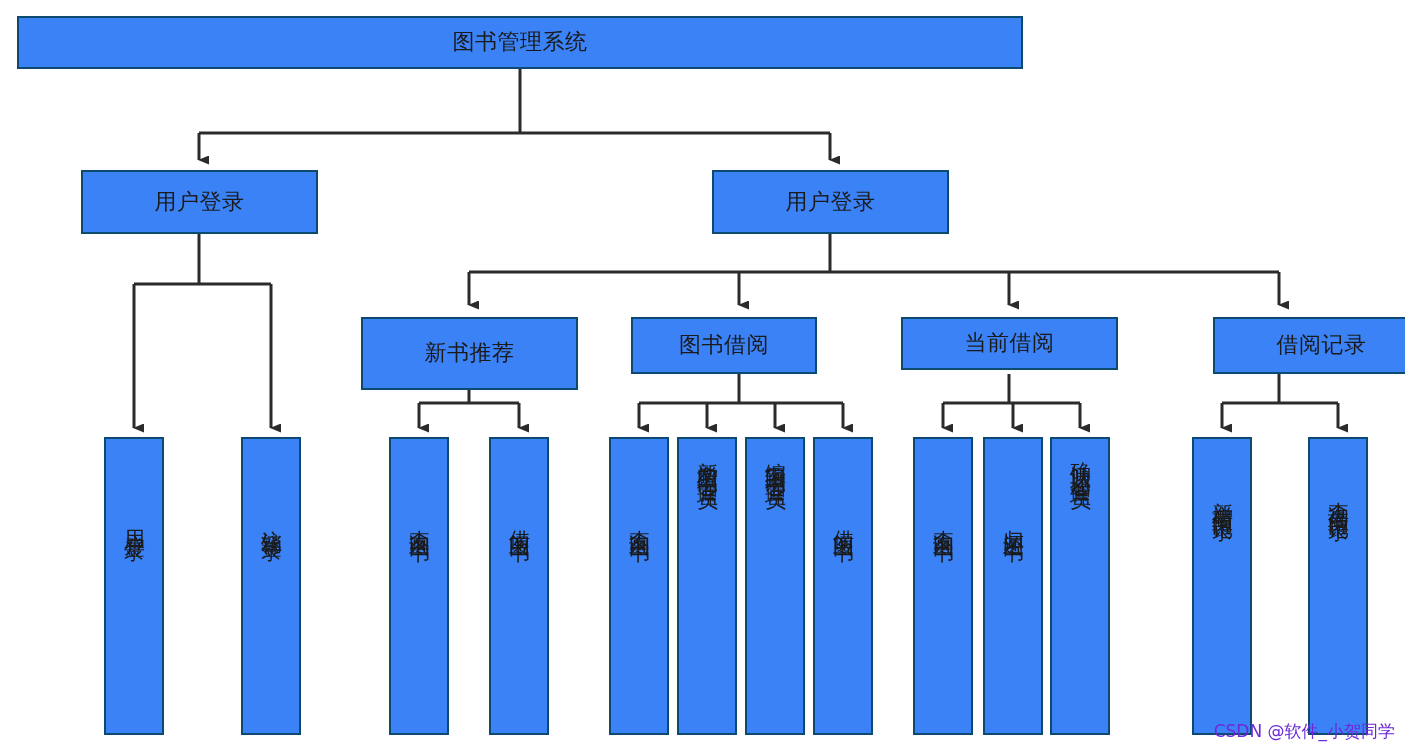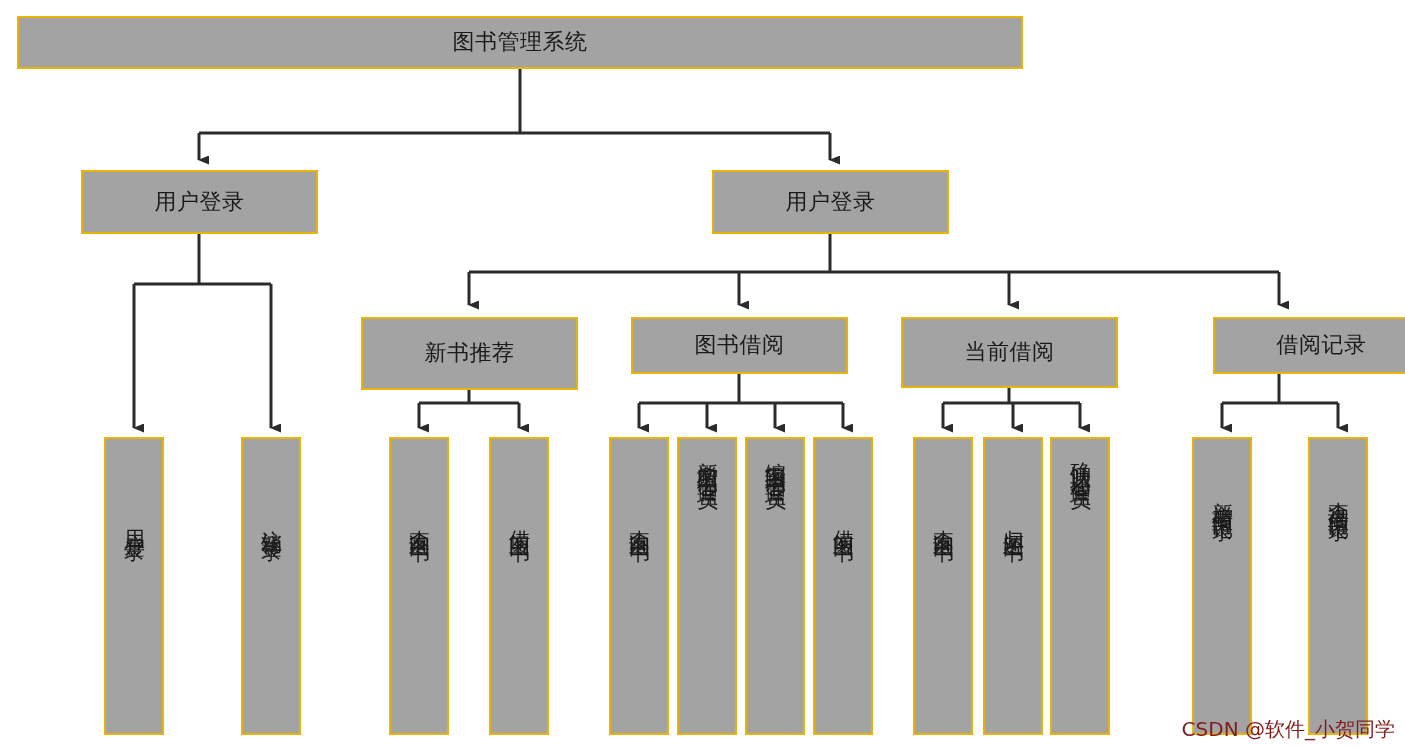--- a/index.html
+++ b/index.html
@@ -21,22 +21,22 @@
   #diagram-svg {
     position: absolute;
     left: 0;
     top: 0;
     width: 1405px;
     height: 747px;
   }
   .node {
     position: absolute;
     box-sizing: border-box;
-    background: #a3a3a3;
-    border: 2px solid #eab308;
+    background: #3b82f6;
+    border: 2px solid #0c4a6e;
     display: flex;
     align-items: center;
     justify-content: center;
     color: #1a1a1a;
   }
   .node-h {
     font-size: 22px;
     letter-spacing: 0.5px;
     line-height: 1.1;
     white-space: nowrap;
@@ -65,22 +65,22 @@
   .leaf-mid .vtext {
     margin-top: 44px;
   }
   .leaf-tall .vtext {
     margin-top: 4px;
   }
   #watermark {
     position: absolute;
     right: 10px;
     bottom: 4px;
-    font-size: 20px;
-    color: #7f1d1d;
+    font-size: 17px;
+    color: #6d28d9;
     white-space: nowrap;
     pointer-events: none;
     font-family: "DejaVu Sans", "Liberation Sans", sans-serif;
   }
 </style>
 </head>
 <body>
 
 <div id="diagram-root">
 
@@ -144,25 +144,25 @@
   </div>
 
   <div class="node node-h" style="left:712px; top:170px; width:237px; height:64px;">
     <span>用户登录</span>
   </div>
 
   <div class="node node-h" style="left:361px; top:317px; width:217px; height:73px;">
     <span>新书推荐</span>
   </div>
 
-  <div class="node node-h" style="left:631px; top:317px; width:217px; height:57px;">
+  <div class="node node-h" style="left:631px; top:317px; width:186px; height:57px;">
     <span>图书借阅</span>
   </div>
 
-  <div class="node node-h" style="left:901px; top:317px; width:217px; height:71px;">
+  <div class="node node-h" style="left:901px; top:317px; width:217px; height:53px;">
     <span>当前借阅</span>
   </div>
 
   <div class="node node-h" style="left:1213px; top:317px; width:217px; height:57px;">
     <span>借阅记录</span>
   </div>
 
   <div class="node node-leaf leaf-short" style="left:104px; top:437px; width:60px; height:298px;">
     <span class="vtext">用户登录</span>
   </div>

